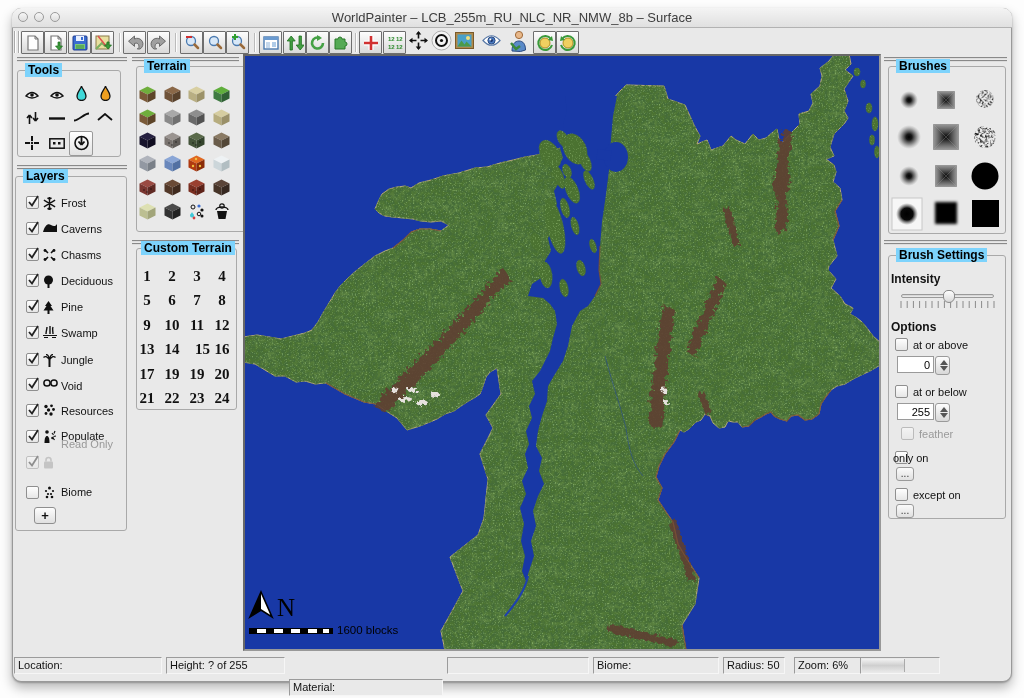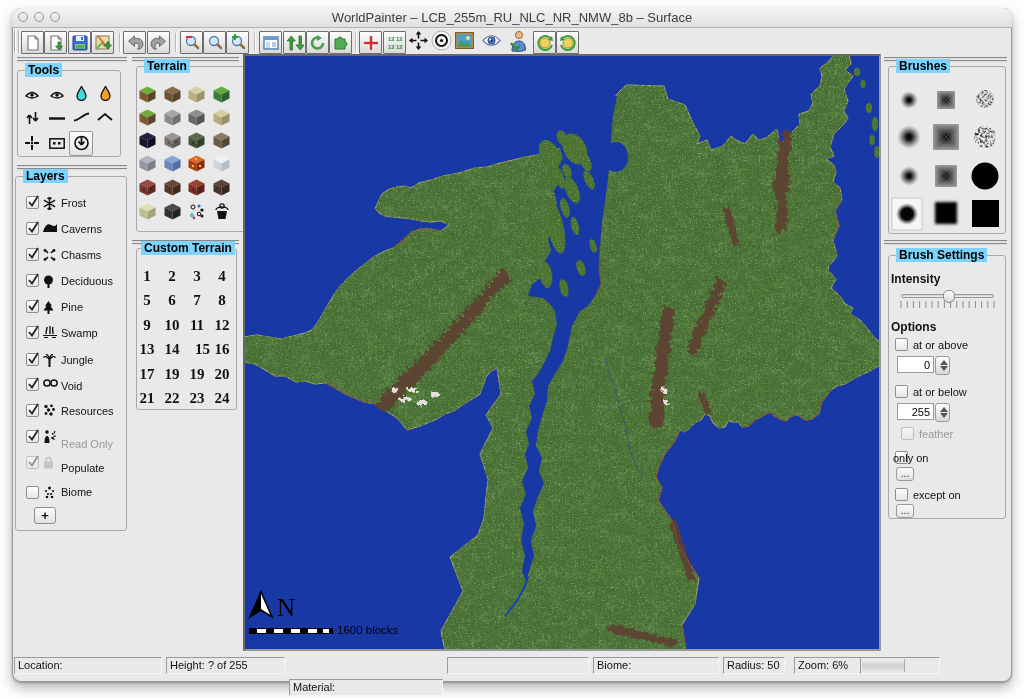--- a/index.html
+++ b/index.html
@@ -379,21 +379,21 @@
       </svg>
     </div>
 <div class="flaticon" style="left:43px;top:430px;">
       <svg width="14" height="13" viewBox="0 0 14 13">
         <circle cx="4" cy="2" r="1.8" fill="#111"></circle>
         <path d="M1.5,13 c0,-5 1,-7 2.5,-7 c1.5,0 2.5,2 2.5,7 z" fill="#111"></path>
         <path d="M9,3 l1.5,2 M12,1 l-1,2.5 M13,6 l-2.5,0.5 M11.5,10 l-1.5,-2" stroke="#111" stroke-width="1.2"></path>
         <circle cx="9.5" cy="8" r="1.3" fill="#111"></circle>
       </svg>
     </div>
-<div class="lbl" style="left:61px;top:430px;margin-top:32px;">Populate</div>
+<div class="lbl" style="left:61px;top:430px;">Populate</div>
 <div class="cb" style="left:26px;top:456px;opacity:0.45;">
       <svg width="15" height="16" viewBox="0 0 15 16">
         <path d="M3,8 L6,11.5 L12,2" fill="none" stroke="#222" stroke-width="1.8"></path>
       </svg>
     </div>
 <div class="flaticon" style="left:43px;top:456px;opacity:0.45;">
       <svg width="11" height="13" viewBox="0 0 11 13">
         <rect x="1" y="5.5" width="9" height="7" rx="1" fill="#999"></rect>
         <path d="M3,5.5 v-1.5 a2.5,2.5 0 0 1 5,0 v1.5" fill="none" stroke="#999" stroke-width="1.6"></path>
       </svg>

